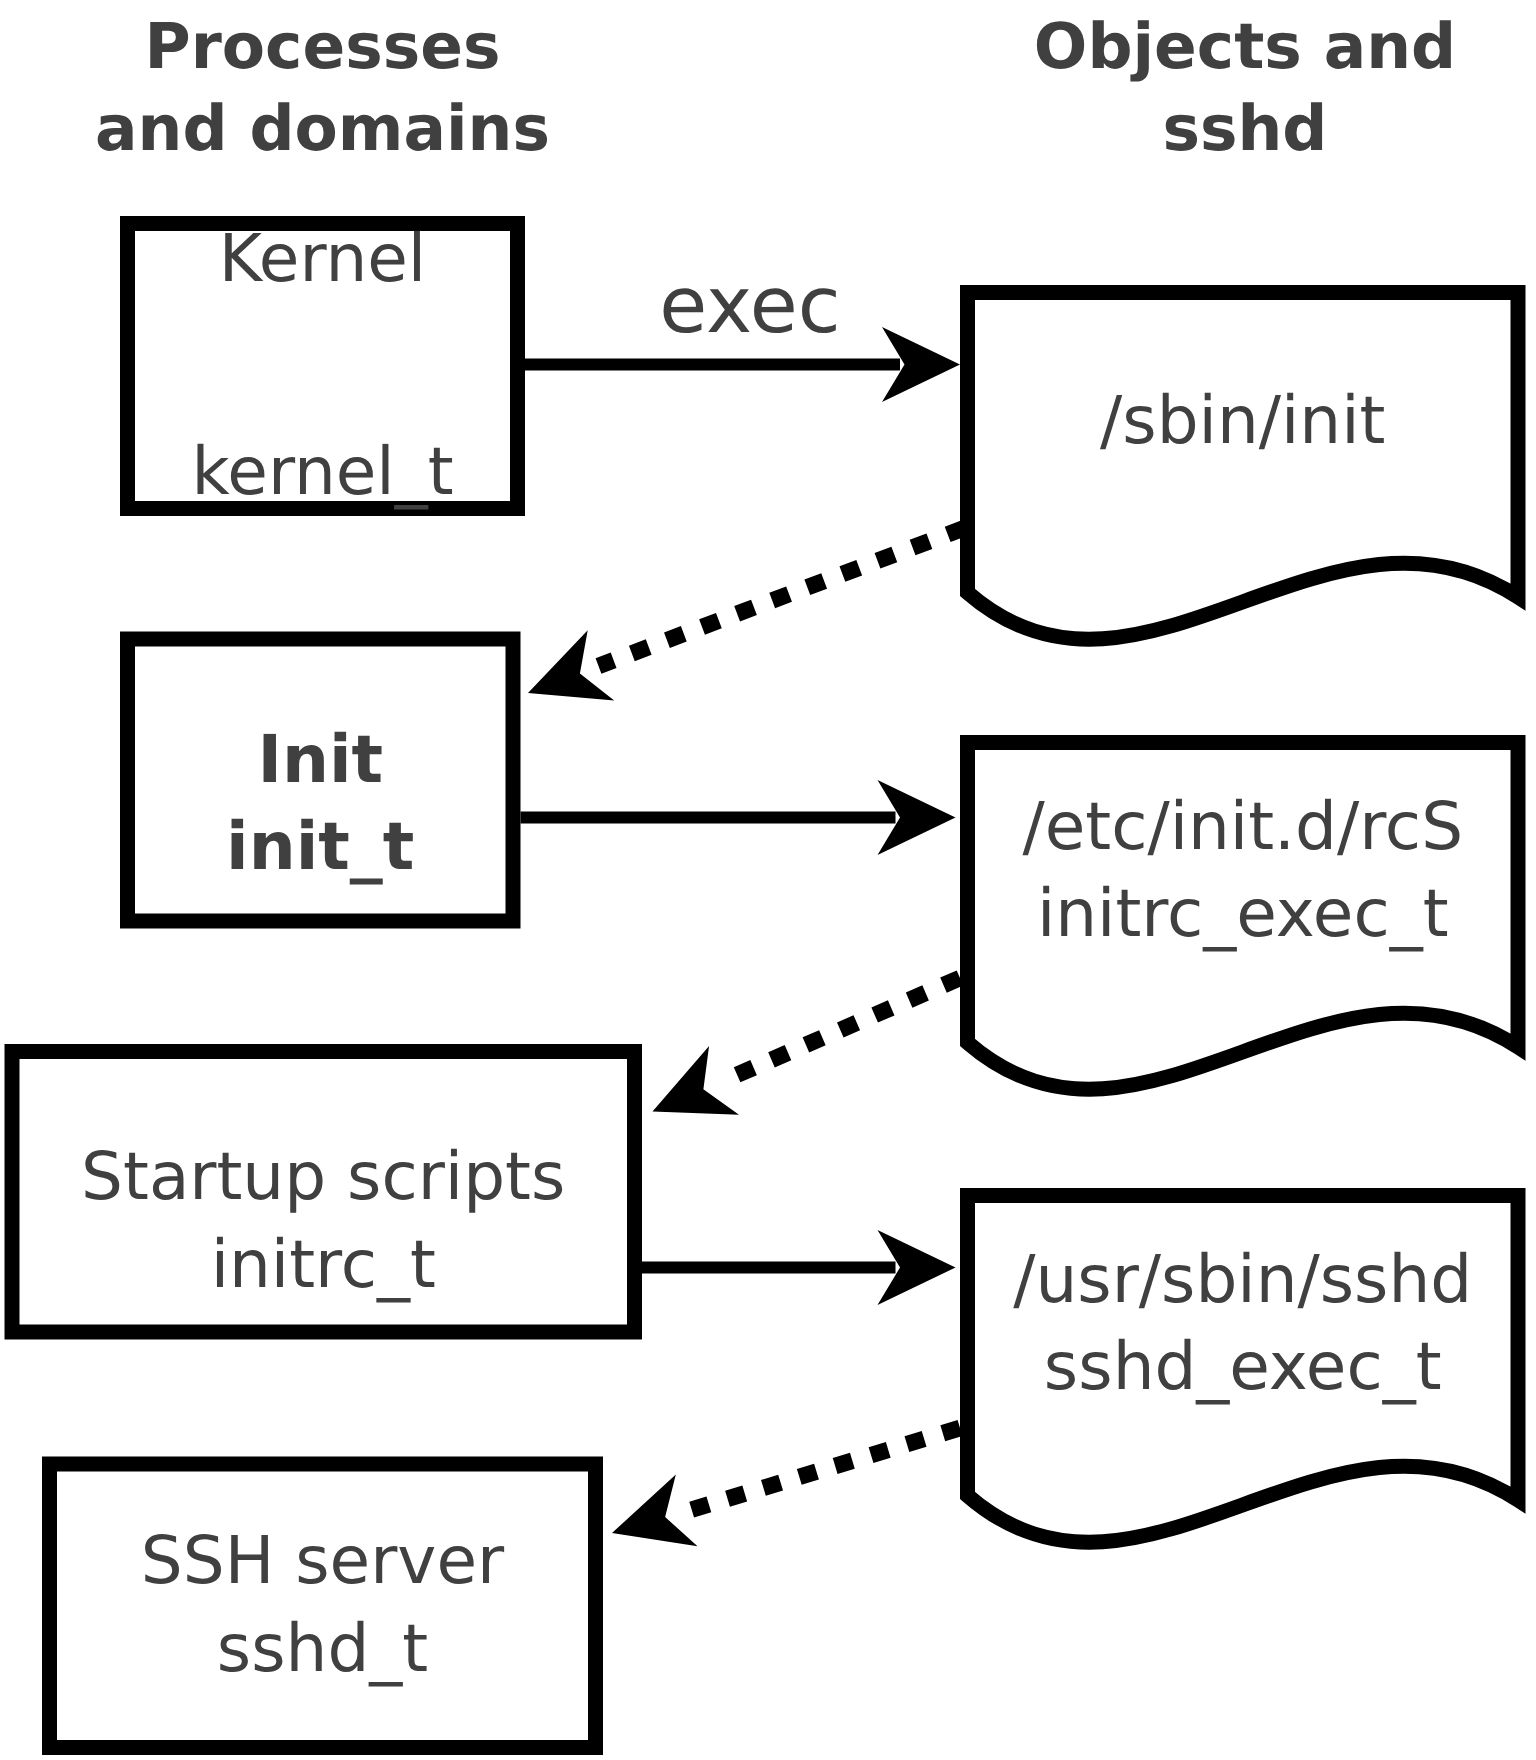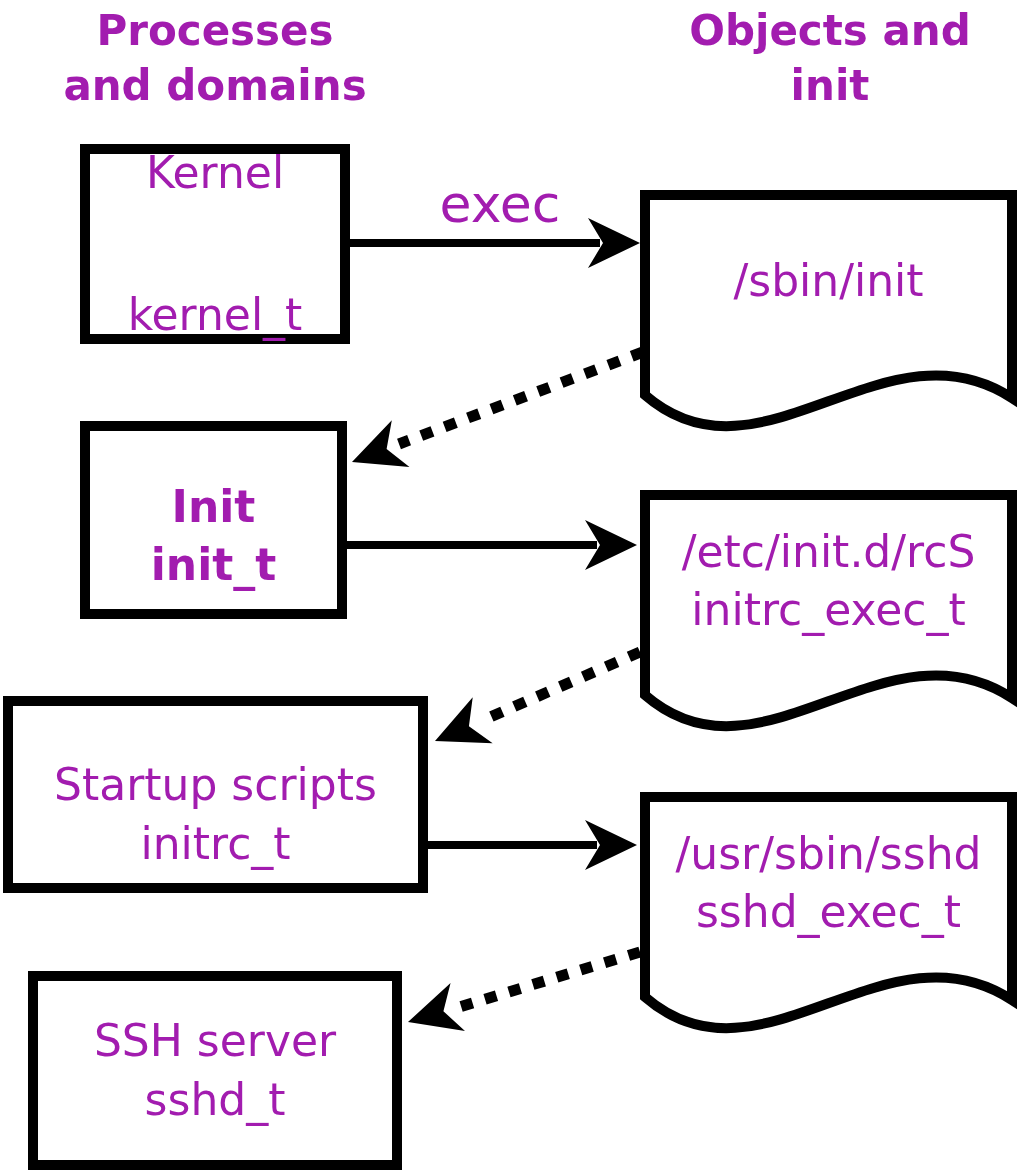--- a/index.html
+++ b/index.html
@@ -6,21 +6,21 @@
     margin: 0;
     padding: 0;
     background: #ffffff;
   }
   .stage {
     position: relative;
     width: 1024px;
     height: 1173px;
     background: #ffffff;
     font-family: "DejaVu Sans", sans-serif;
-    color: #a21caf;
+    color: #404040;
     overflow: hidden;
   }
   .diagram-layer {
     position: absolute;
     left: 0;
     top: 0;
     width: 1024px;
     height: 1173px;
   }
   .heading {
@@ -118,21 +118,21 @@
     </g>
     <g>
       <line class="dotted-edge" x1="640" y1="952" x2="456" y2="1008"></line>
       <polygon class="arrowhead" points="0,0 -52,-25 -37,0 -52,25" transform="translate(408,1022) rotate(163.2)"></polygon>
     </g>
   </svg>
 
   <div class="heading heading-left">Processes
 and domains</div>
   <div class="heading heading-right">Objects and
-init</div>
+sshd</div>
 
   <div class="node-label label-kernel">
     <span>Kernel</span>
     <span>kernel_t</span>
   </div>
   <div class="node-label label-init">
     <span>Init</span>
     <span>init_t</span>
   </div>
   <div class="node-label label-startup">

